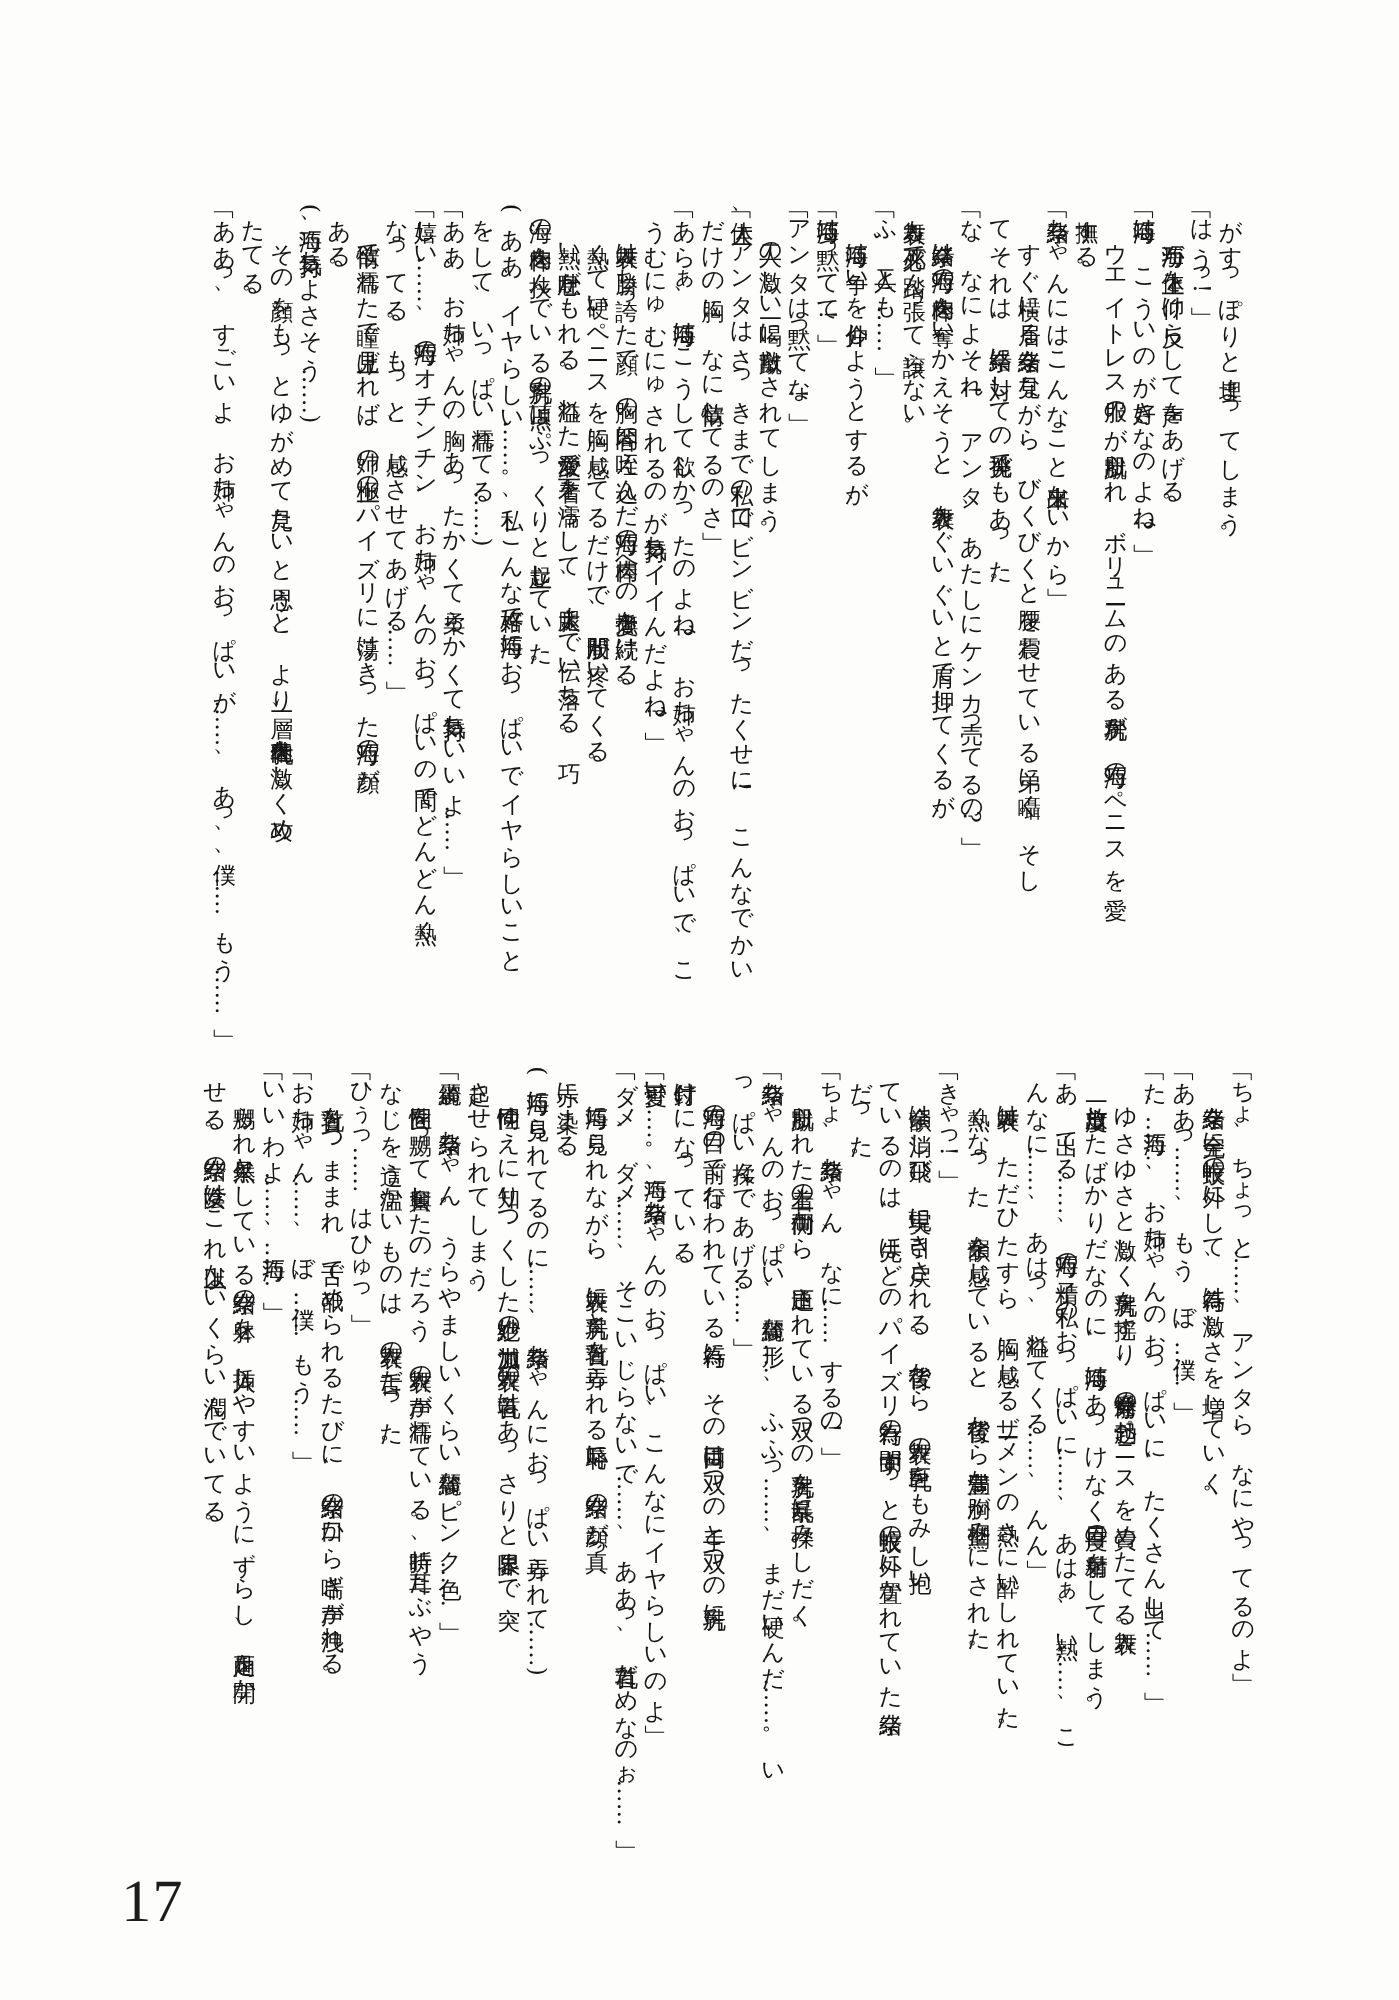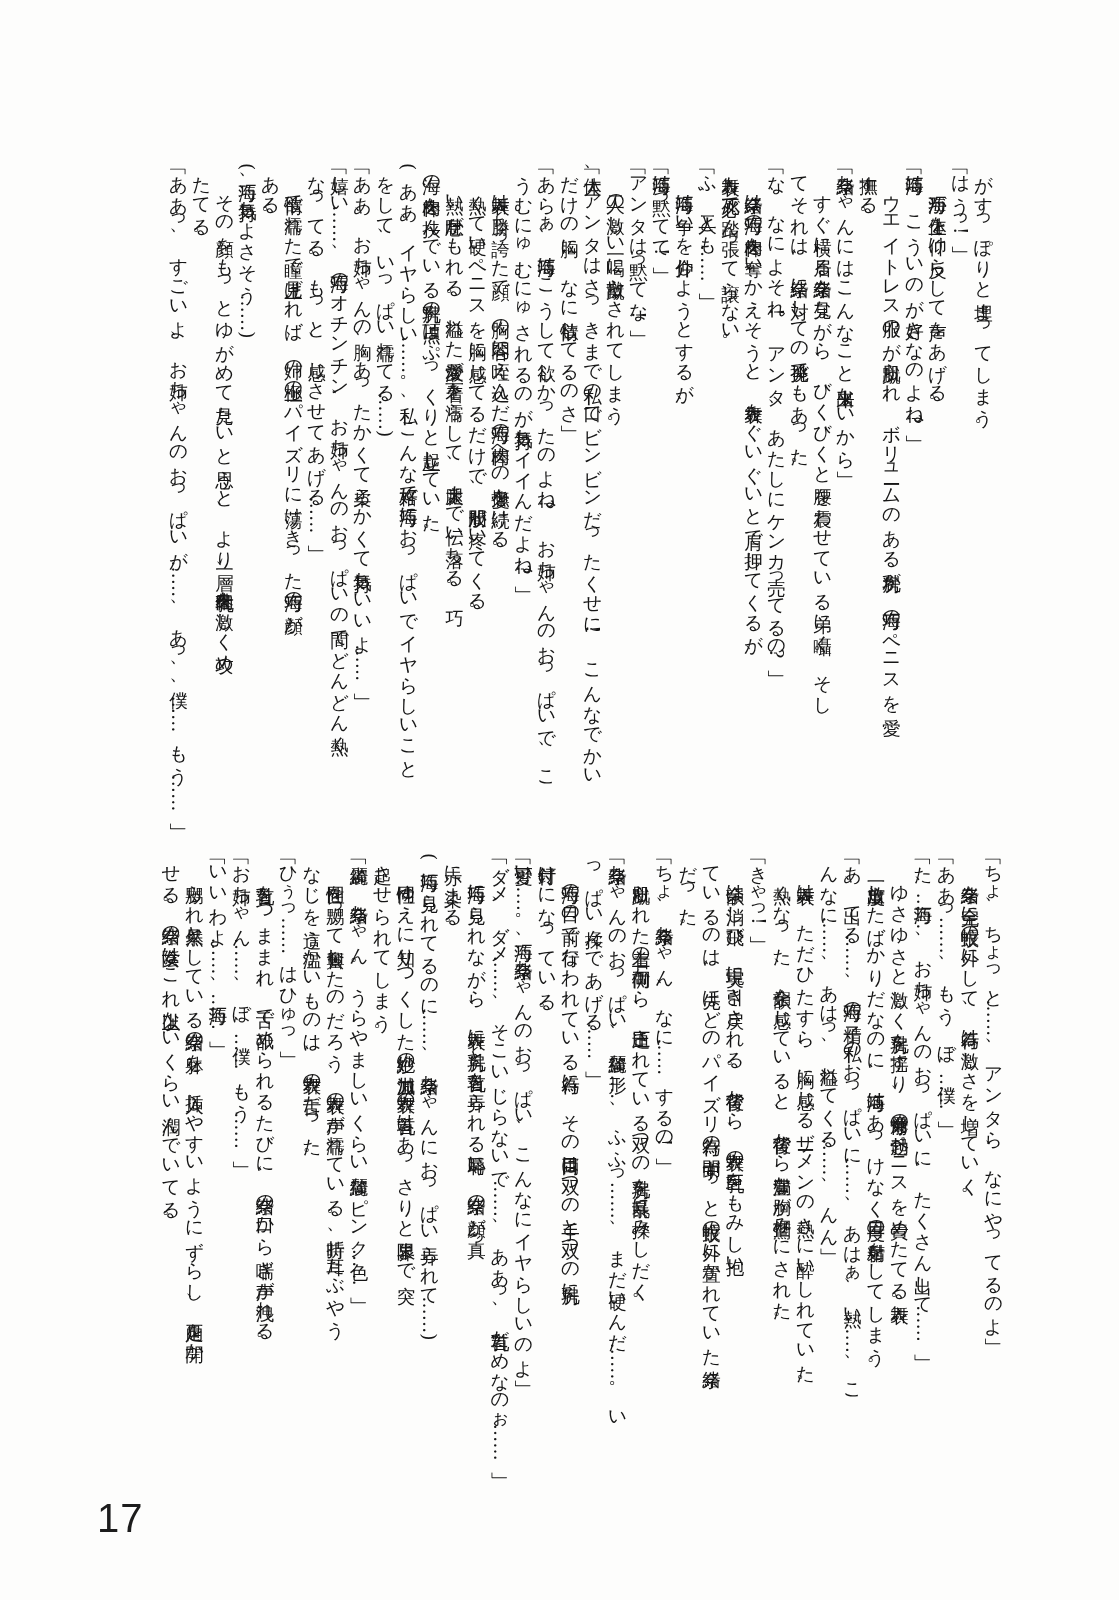--- a/index.html
+++ b/index.html
@@ -44,23 +44,23 @@
   .col {
     
   }
   .col.indent {
     text-indent: 18.5px;
   }
   .page-number {
     position: absolute;
     left: 97px;
     top: 1498px;
-    font-size: 40px;
+    font-size: 48px;
     line-height: 1;
-    font-family: Liberation Sans, sans-serif;
+    font-family: Liberation Serif, serif;
     color: #1c1c1c;
     letter-spacing: 1px;
   }
 </style>
 </head>
 <body>
 
 <div class="page">
   <div class="vtext block-top">
 

